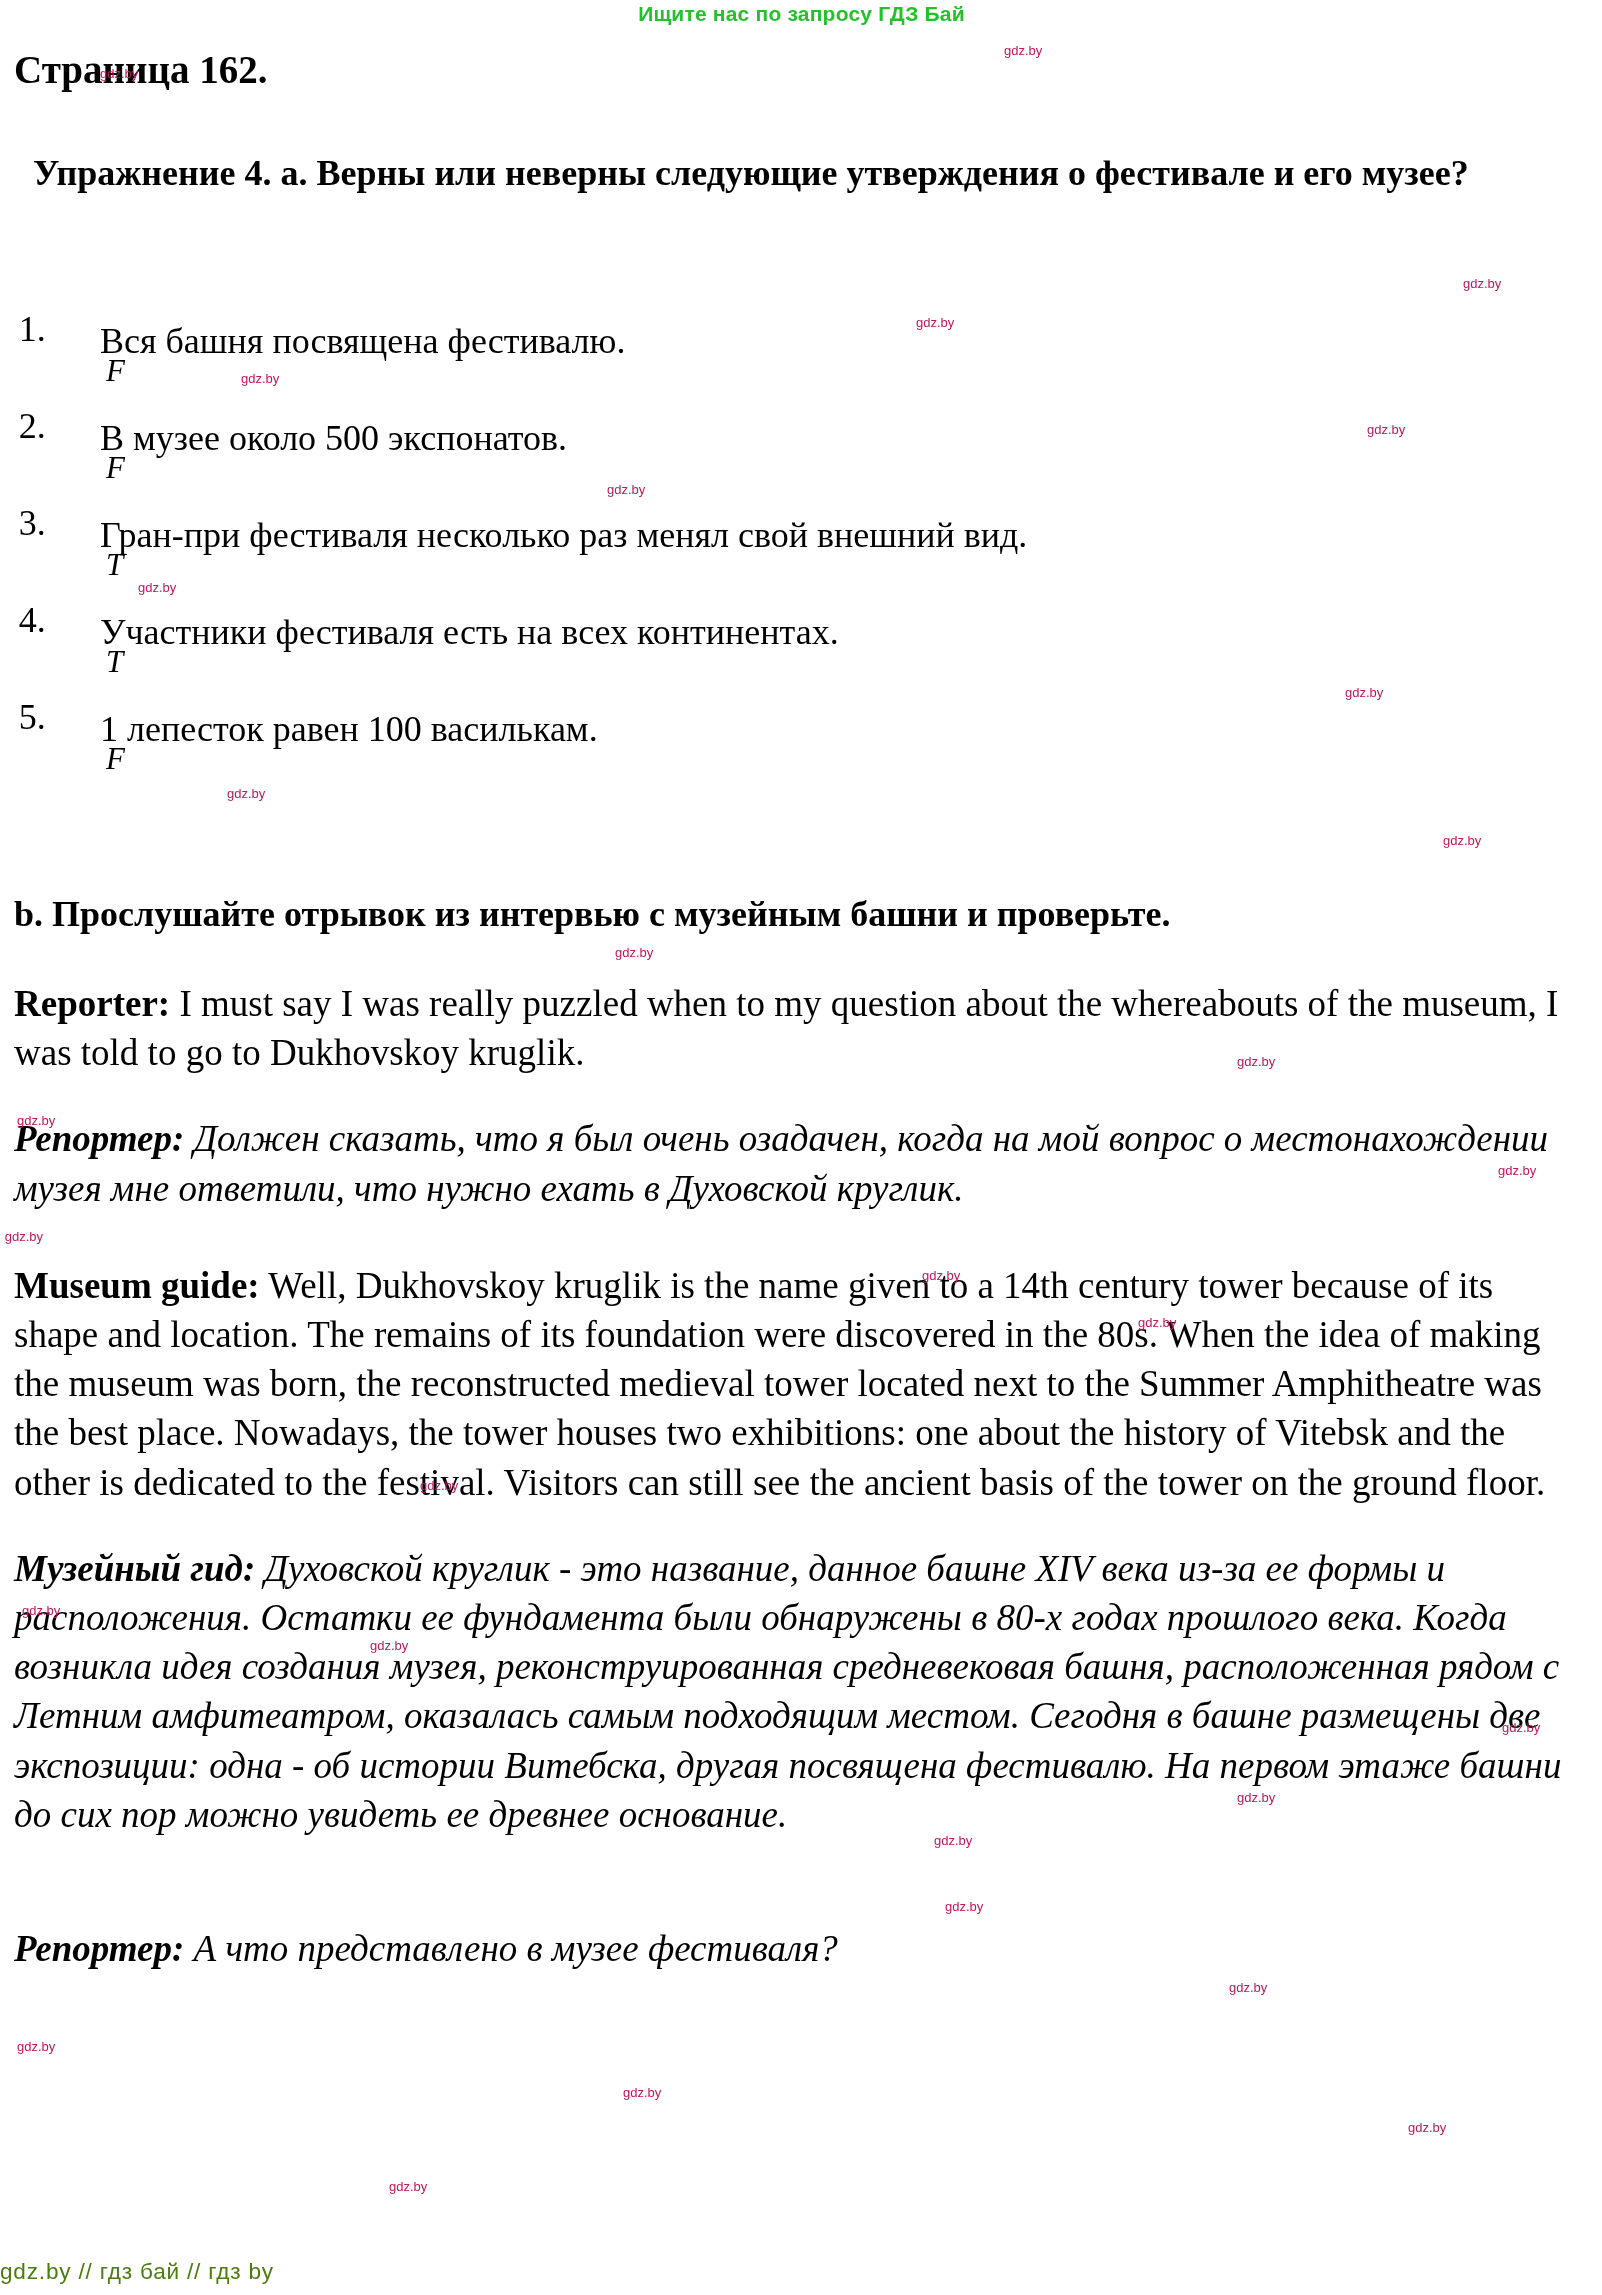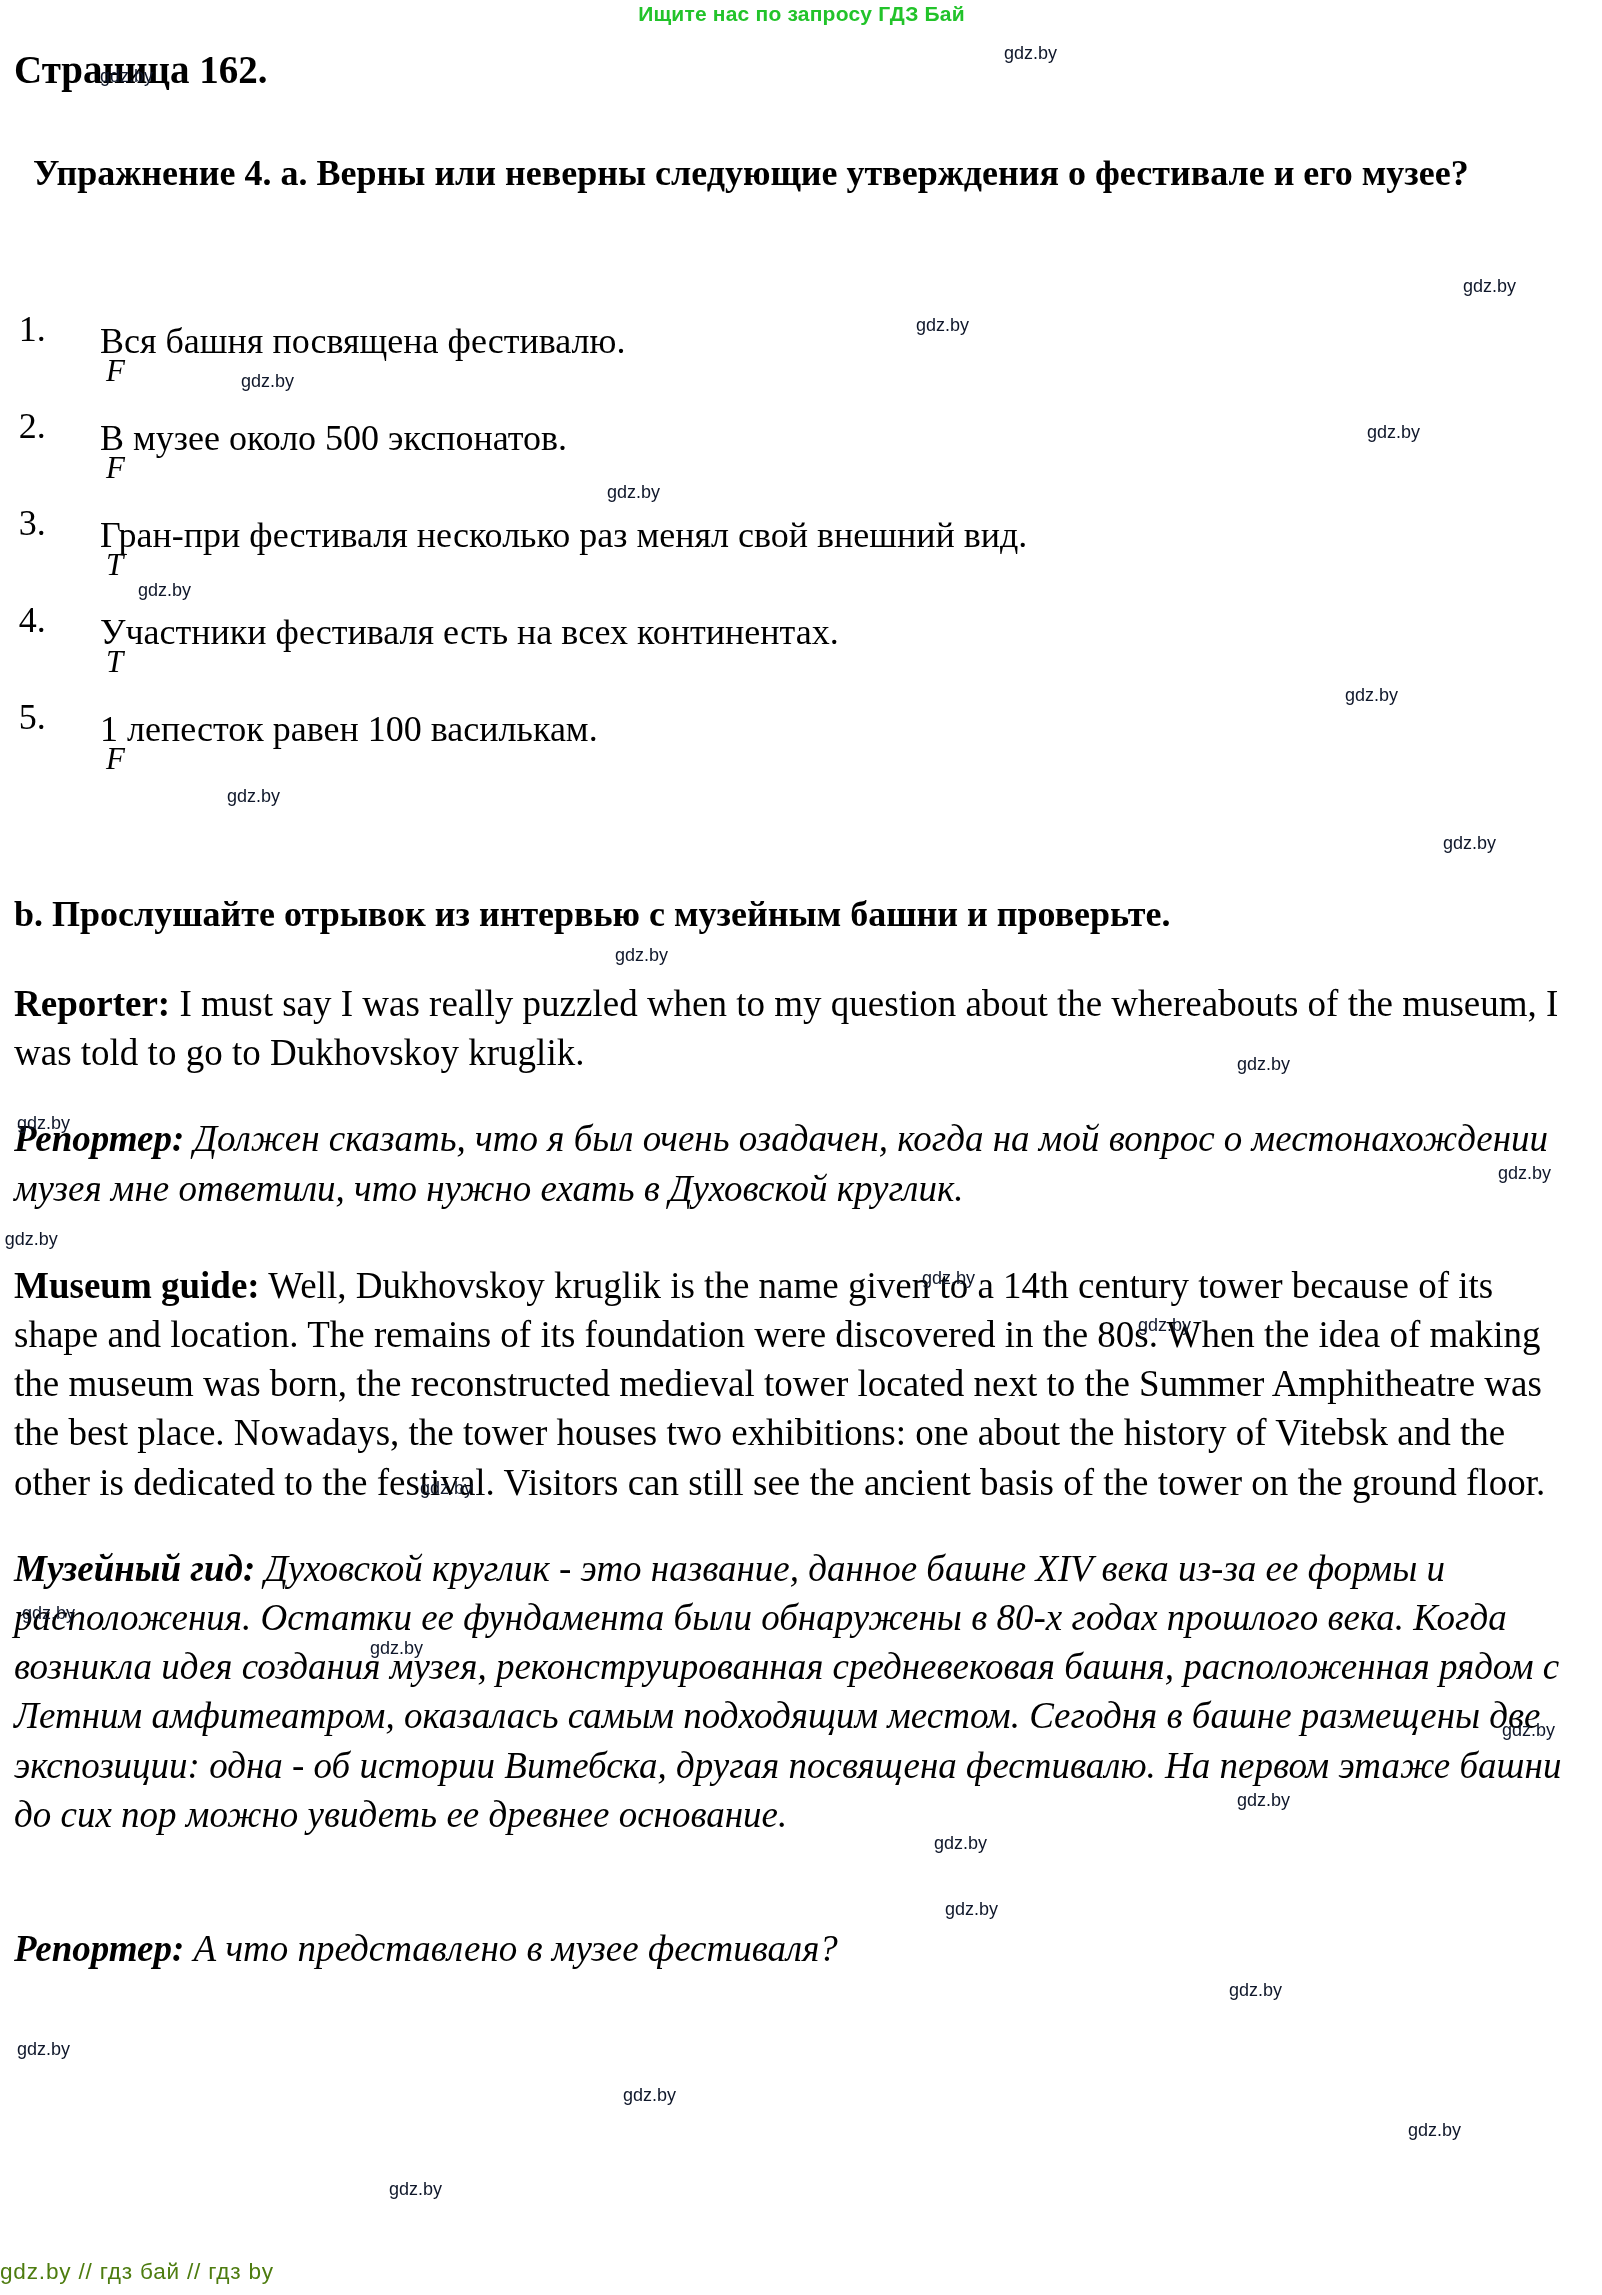--- a/index.html
+++ b/index.html
@@ -121,22 +121,22 @@
   .turn.en { font-style: normal; }
   .turn.ru { font-style: italic; }
   .speaker { font-weight: bold; }
   .gap-md { height: 37px; }
   .gap-lg { height: 48px; }
 
   
   .wm {
     position: absolute;
     font-family: "Liberation Sans", "DejaVu Sans", sans-serif;
-    font-size: 18px;
-    color: #0f172a;
+    font-size: 13px;
+    color: #be185d;
     white-space: nowrap;
     pointer-events: none;
   }
 
   
   .footer-links {
     position: absolute;
     bottom: 10px;
     left: 0;
     width: 1603px;

